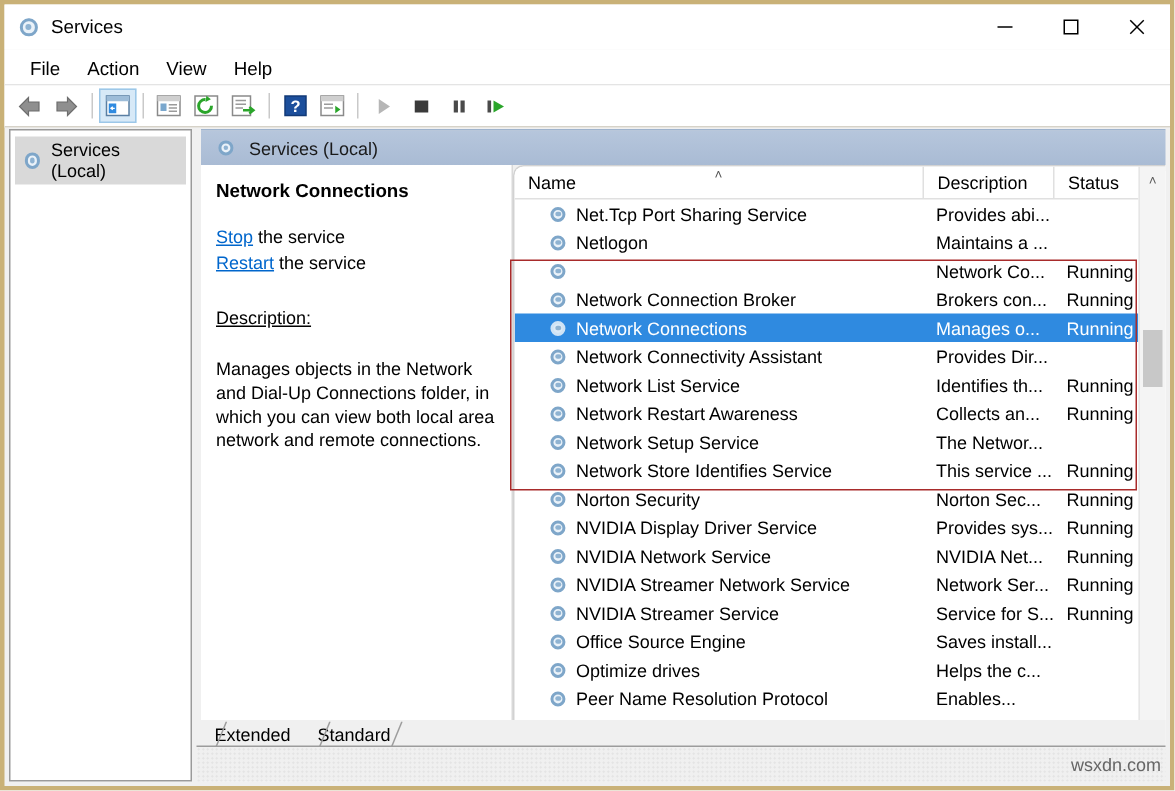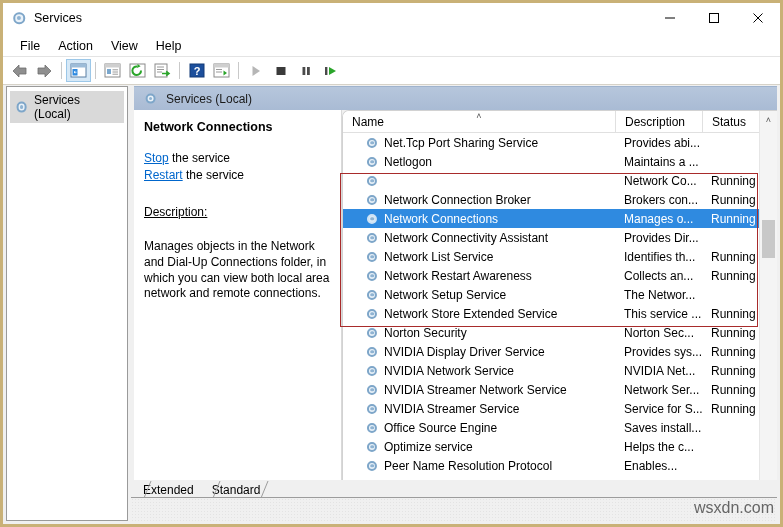--- a/index.html
+++ b/index.html
@@ -171,21 +171,21 @@
   .tab{
     height:17px;font-size:12px;display:flex;align-items:center;
     padding:0 8px 0 10px;position:relative;cursor:default;color:#000;
     background:#f0f0f0;
   }
   .tab .slashL,.tab .slashR{position:absolute;top:0;width:9px;height:17px;}
   .tabline{position:absolute;left:0;right:0;bottom:0;height:1px;background:#9c9c9c;}
   .tabfill{position:absolute;left:0;right:0;top:18px;bottom:0;background:#f0f0f0;}
 
   .watermark{
-    position:absolute;right:6px;bottom:7px;font-size:16px;color:#666;
+    position:absolute;right:6px;bottom:7px;font-size:12px;color:#666;
     z-index:40;
   }
   
   .dotted{
     background-image:radial-gradient(#e3e3e3 0.6px, transparent 0.7px);
     background-size:3px 3px;
   }
 </style>
 </head>
 <body>
@@ -456,21 +456,21 @@
                       <span>Network Setup Service</span>
                     </div>
                     <div class="c-desc">The Networ...</div>
                     <div class="c-status"></div>
                   </div>
                   <div class="row">
                     <div class="c-name">
                       <span class="svc-ico">
                         <span class="gear gear-sm"></span>
                       </span>
-                      <span>Network Store Extended Service</span>
+                      <span>Network Store Identifies Service</span>
                     </div>
                     <div class="c-desc">This service ...</div>
                     <div class="c-status">Running</div>
                   </div>
                   <div class="row">
                     <div class="c-name">
                       <span class="svc-ico">
                         <span class="gear gear-sm"></span>
                       </span>
                       <span>Norton Security</span>
@@ -526,21 +526,21 @@
                       <span>Office Source Engine</span>
                     </div>
                     <div class="c-desc">Saves install...</div>
                     <div class="c-status"></div>
                   </div>
                   <div class="row">
                     <div class="c-name">
                       <span class="svc-ico">
                         <span class="gear gear-sm"></span>
                       </span>
-                      <span>Optimize service</span>
+                      <span>Optimize drives</span>
                     </div>
                     <div class="c-desc">Helps the c...</div>
                     <div class="c-status"></div>
                   </div>
                   <div class="row">
                     <div class="c-name">
                       <span class="svc-ico">
                         <span class="gear gear-sm"></span>
                       </span>
                       <span>Peer Name Resolution Protocol</span>

